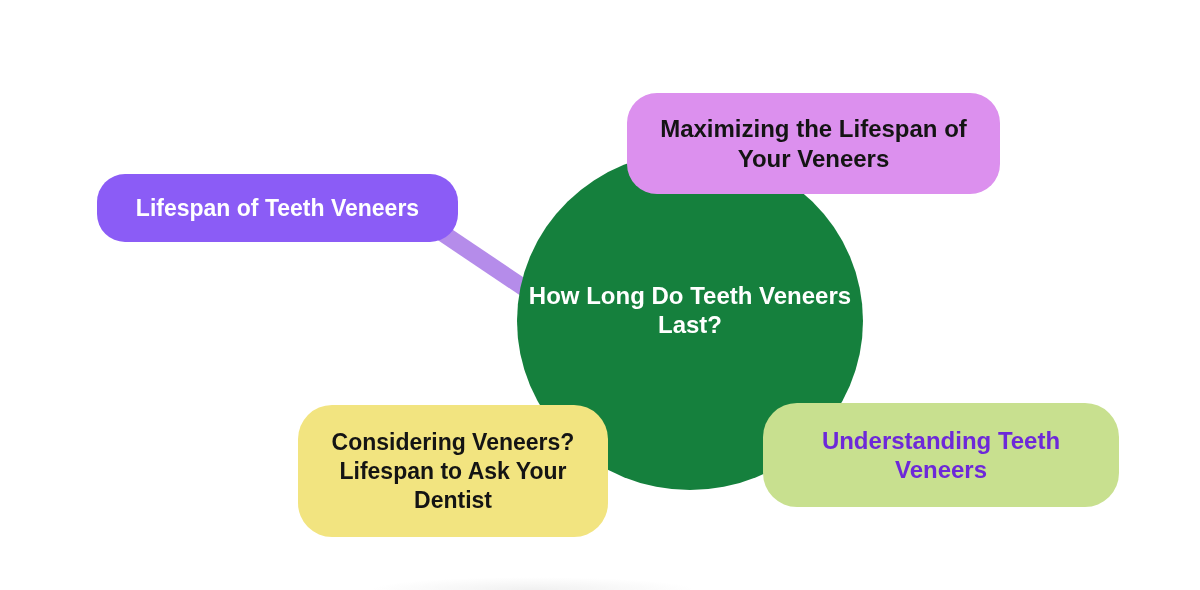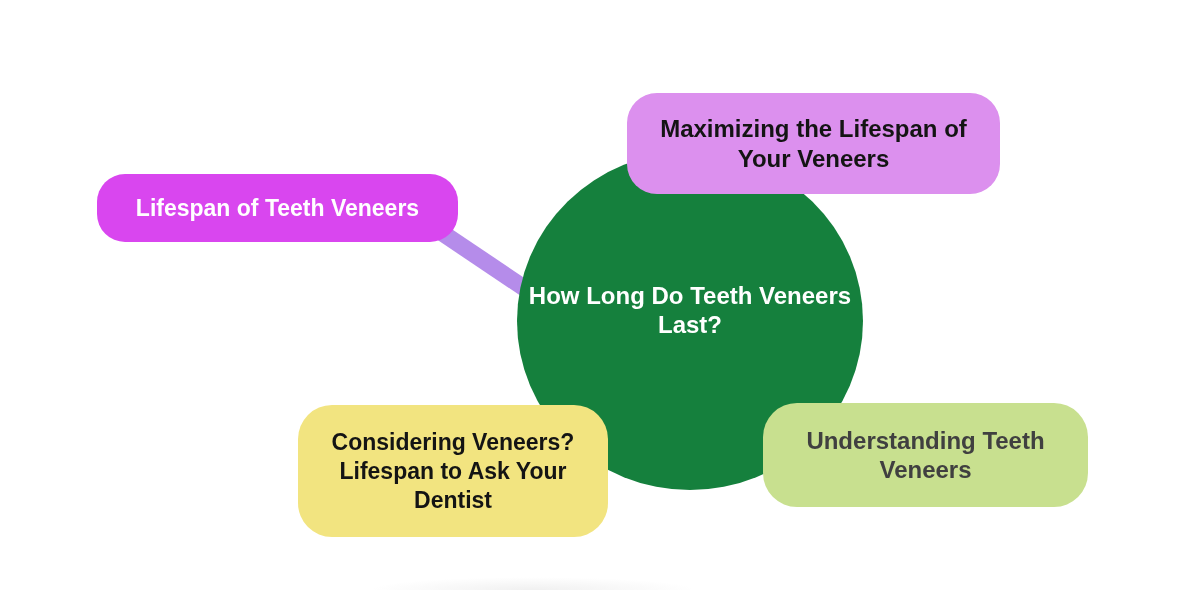--- a/index.html
+++ b/index.html
@@ -69,46 +69,46 @@
     font-size: 24px;
     line-height: 30px;
     padding: 0 18px;
   }
   .node-lifespan {
     left: 97px;
     top: 174px;
     width: 361px;
     height: 68px;
     border-radius: 28px;
-    background: #d946ef;
+    background: #8b5cf6;
     color: #ffffff;
     font-size: 23px;
     line-height: 28px;
     padding: 0 14px;
   }
   .node-considering {
     left: 298px;
     top: 405px;
     width: 310px;
     height: 132px;
     border-radius: 34px;
     background: #f2e480;
     color: #141414;
     font-size: 23px;
     line-height: 29px;
     padding: 0 18px;
   }
   .node-understanding {
     left: 763px;
     top: 403px;
-    width: 325px;
+    width: 356px;
     height: 104px;
     border-radius: 34px;
     background: #c8e08f;
-    color: #404040;
+    color: #6d28d9;
     font-size: 24px;
     line-height: 29px;
     padding: 0 20px;
   }
   .bottom-shadow {
     position: absolute;
     left: 368px;
     top: 577px;
     width: 330px;
     height: 26px;

